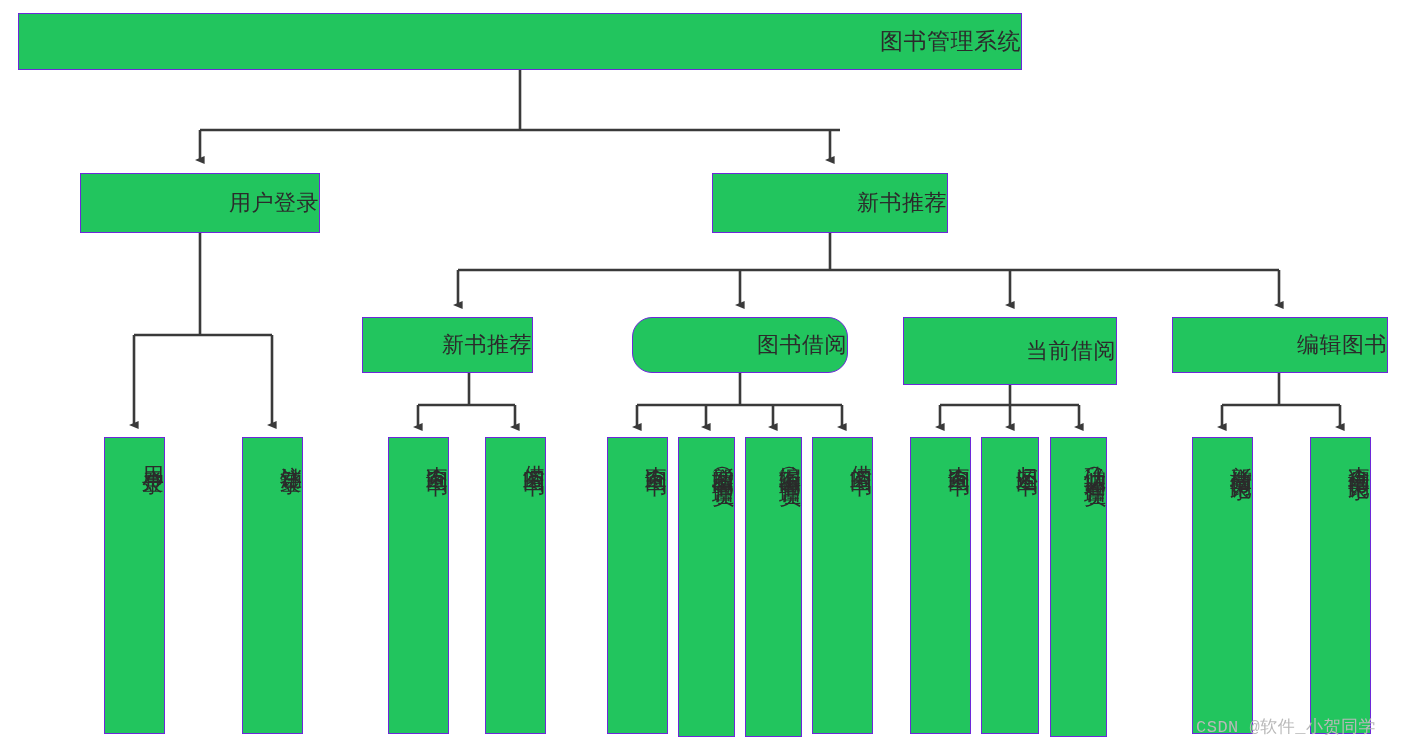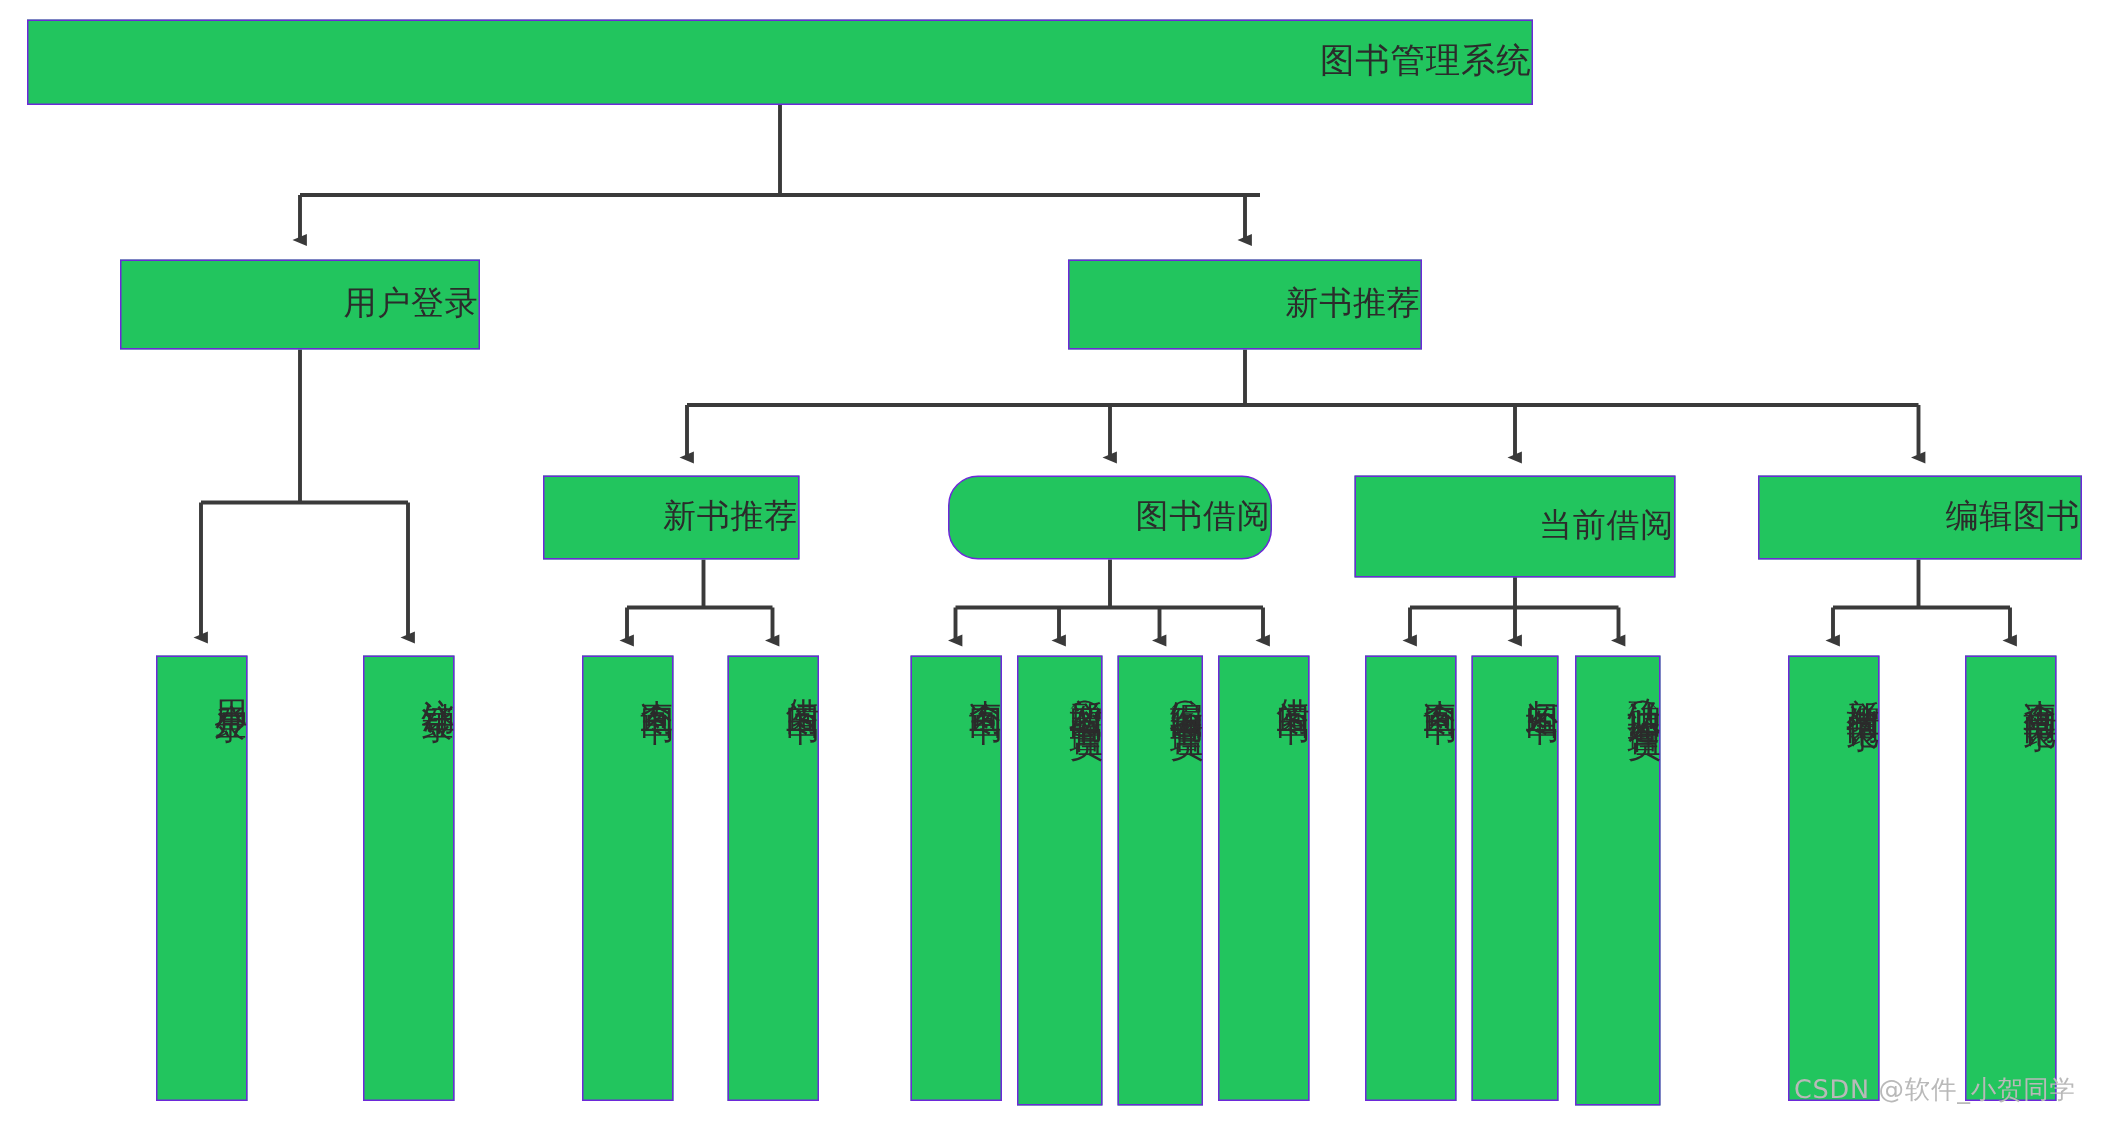--- a/index.html
+++ b/index.html
@@ -65,20 +65,21 @@
     white-space: nowrap;
   }
   .watermark {
     position: absolute;
     color: #b9b9b9;
     font-size: 17px;
     letter-spacing: 0.5px;
     white-space: nowrap;
     z-index: 5;
     user-select: none;
+    font-family: Liberation Mono, monospace;
   }
 </style>
 </head>
 <body>
 
 <div id="diagram-root">
 
   <svg id="wire-layer" viewBox="0 0 1405 747" width="1405" height="747" xmlns="http://www.w3.org/2000/svg">
     <defs>
       <marker id="arrowhead" markerWidth="11" markerHeight="11" refX="4.4" refY="5.2" orient="auto" markerUnits="userSpaceOnUse">

